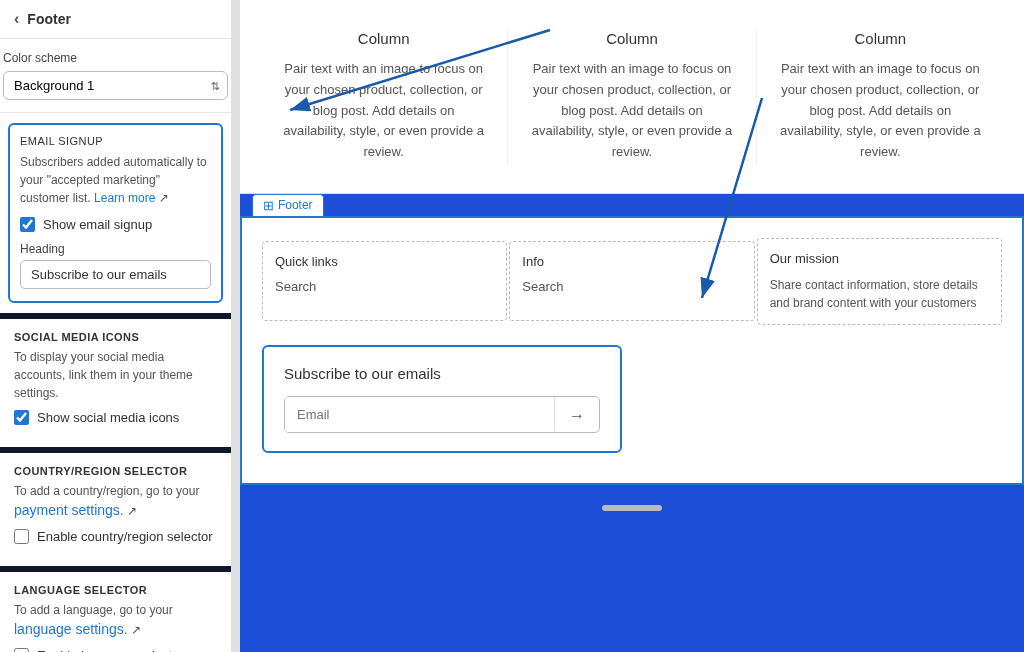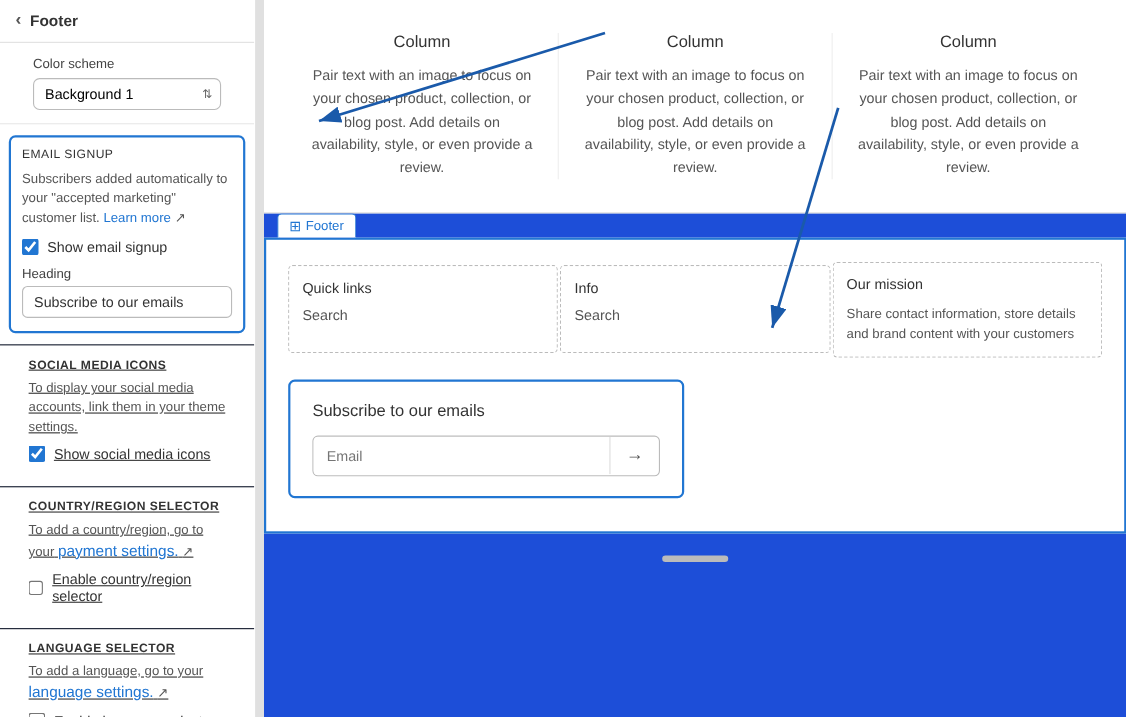--- a/index.html
+++ b/index.html
@@ -25,21 +25,21 @@
       font-weight: 600;
       font-size: 14px;
     }
     .back-icon {
       cursor: pointer;
       font-size: 16px;
       color: #555;
     }
 
     .color-scheme-row {
-      padding: 12px 30px;
+      padding: 12px 3px;
       border-bottom: 1px solid #e8e8e8;
     }
     .color-scheme-label {
       font-size: 12px;
       color: #444;
       margin-bottom: 6px;
     }
     .select-wrapper {
       position: relative;
     }
@@ -112,23 +112,22 @@
       width: 100%;
       padding: 6px 10px;
       border: 1px solid #bbb;
       border-radius: 5px;
       font-size: 13px;
       color: #333;
     }
 
     
     .sidebar-plain-section {
-      padding: 12px 26px;
-      border-top: 1px solid #0f172a;
-      text-decoration: underline;
+      padding: 12px 14px;
+      border-top: 6px solid #0f172a;
     }
     .sidebar-plain-section .section-title {
       font-size: 11px;
       font-weight: 700;
       text-transform: uppercase;
       color: #333;
       letter-spacing: 0.04em;
       margin-bottom: 5px;
     }
     .sidebar-plain-section .section-desc {

